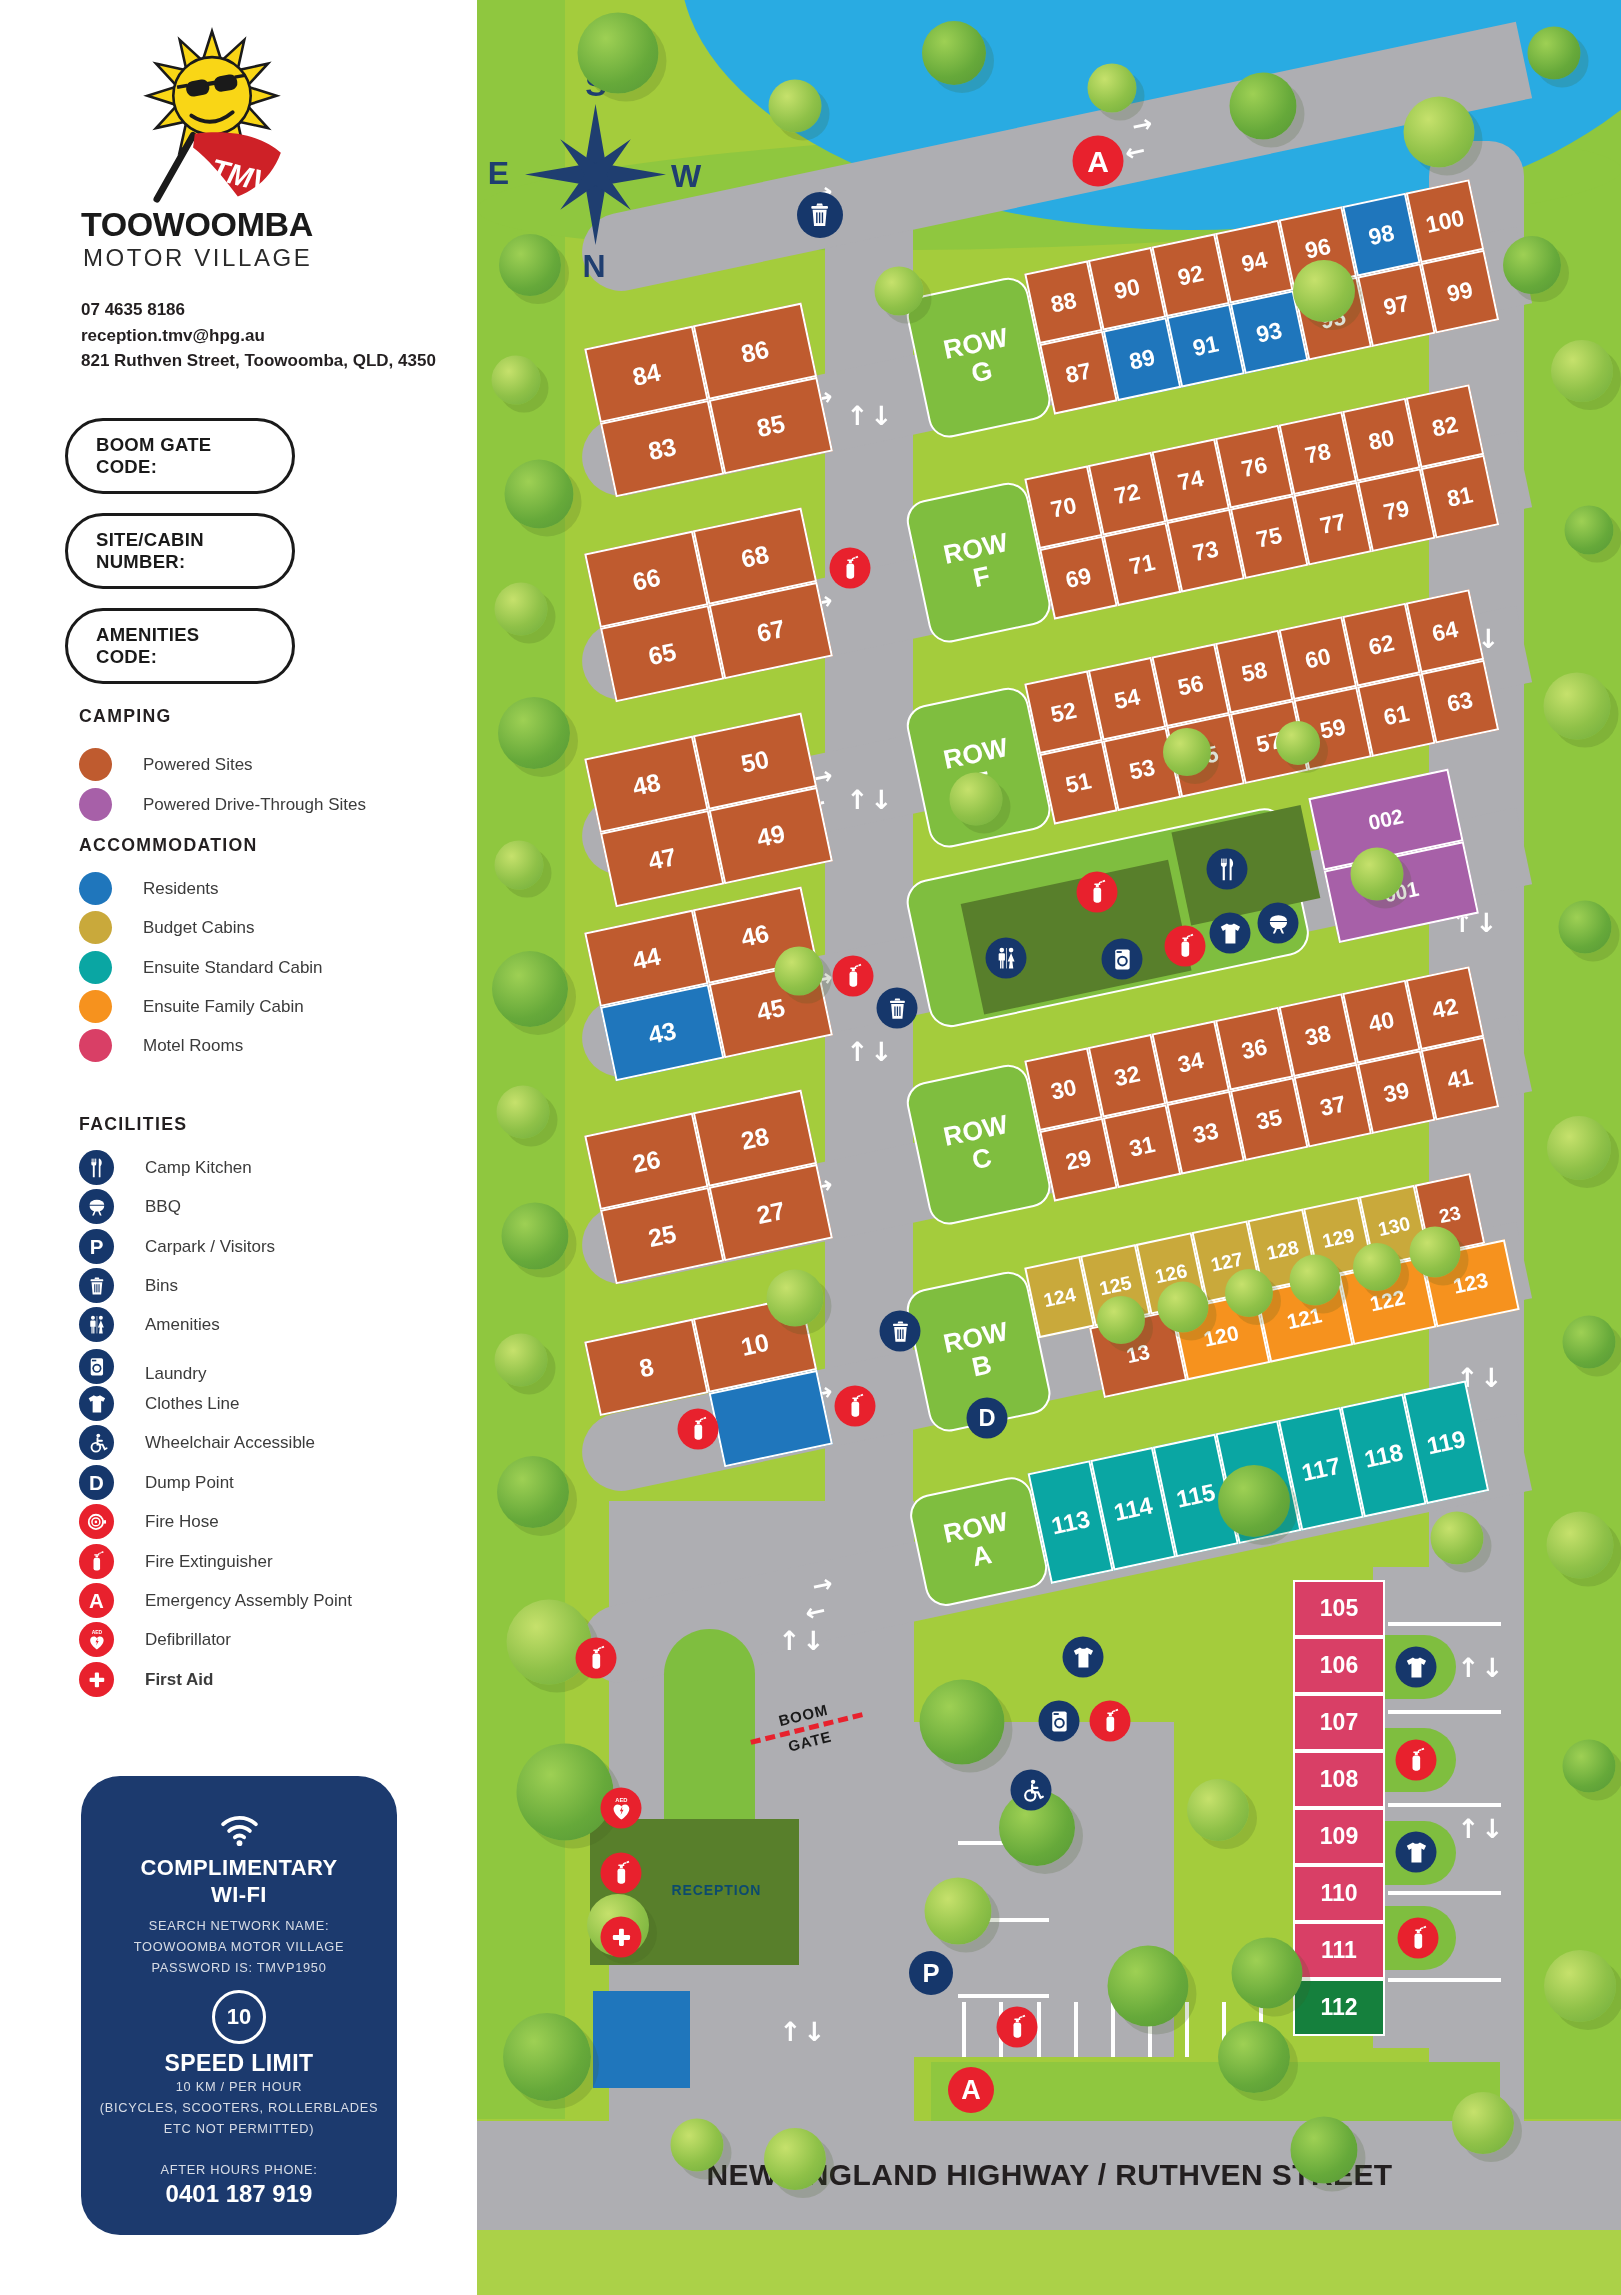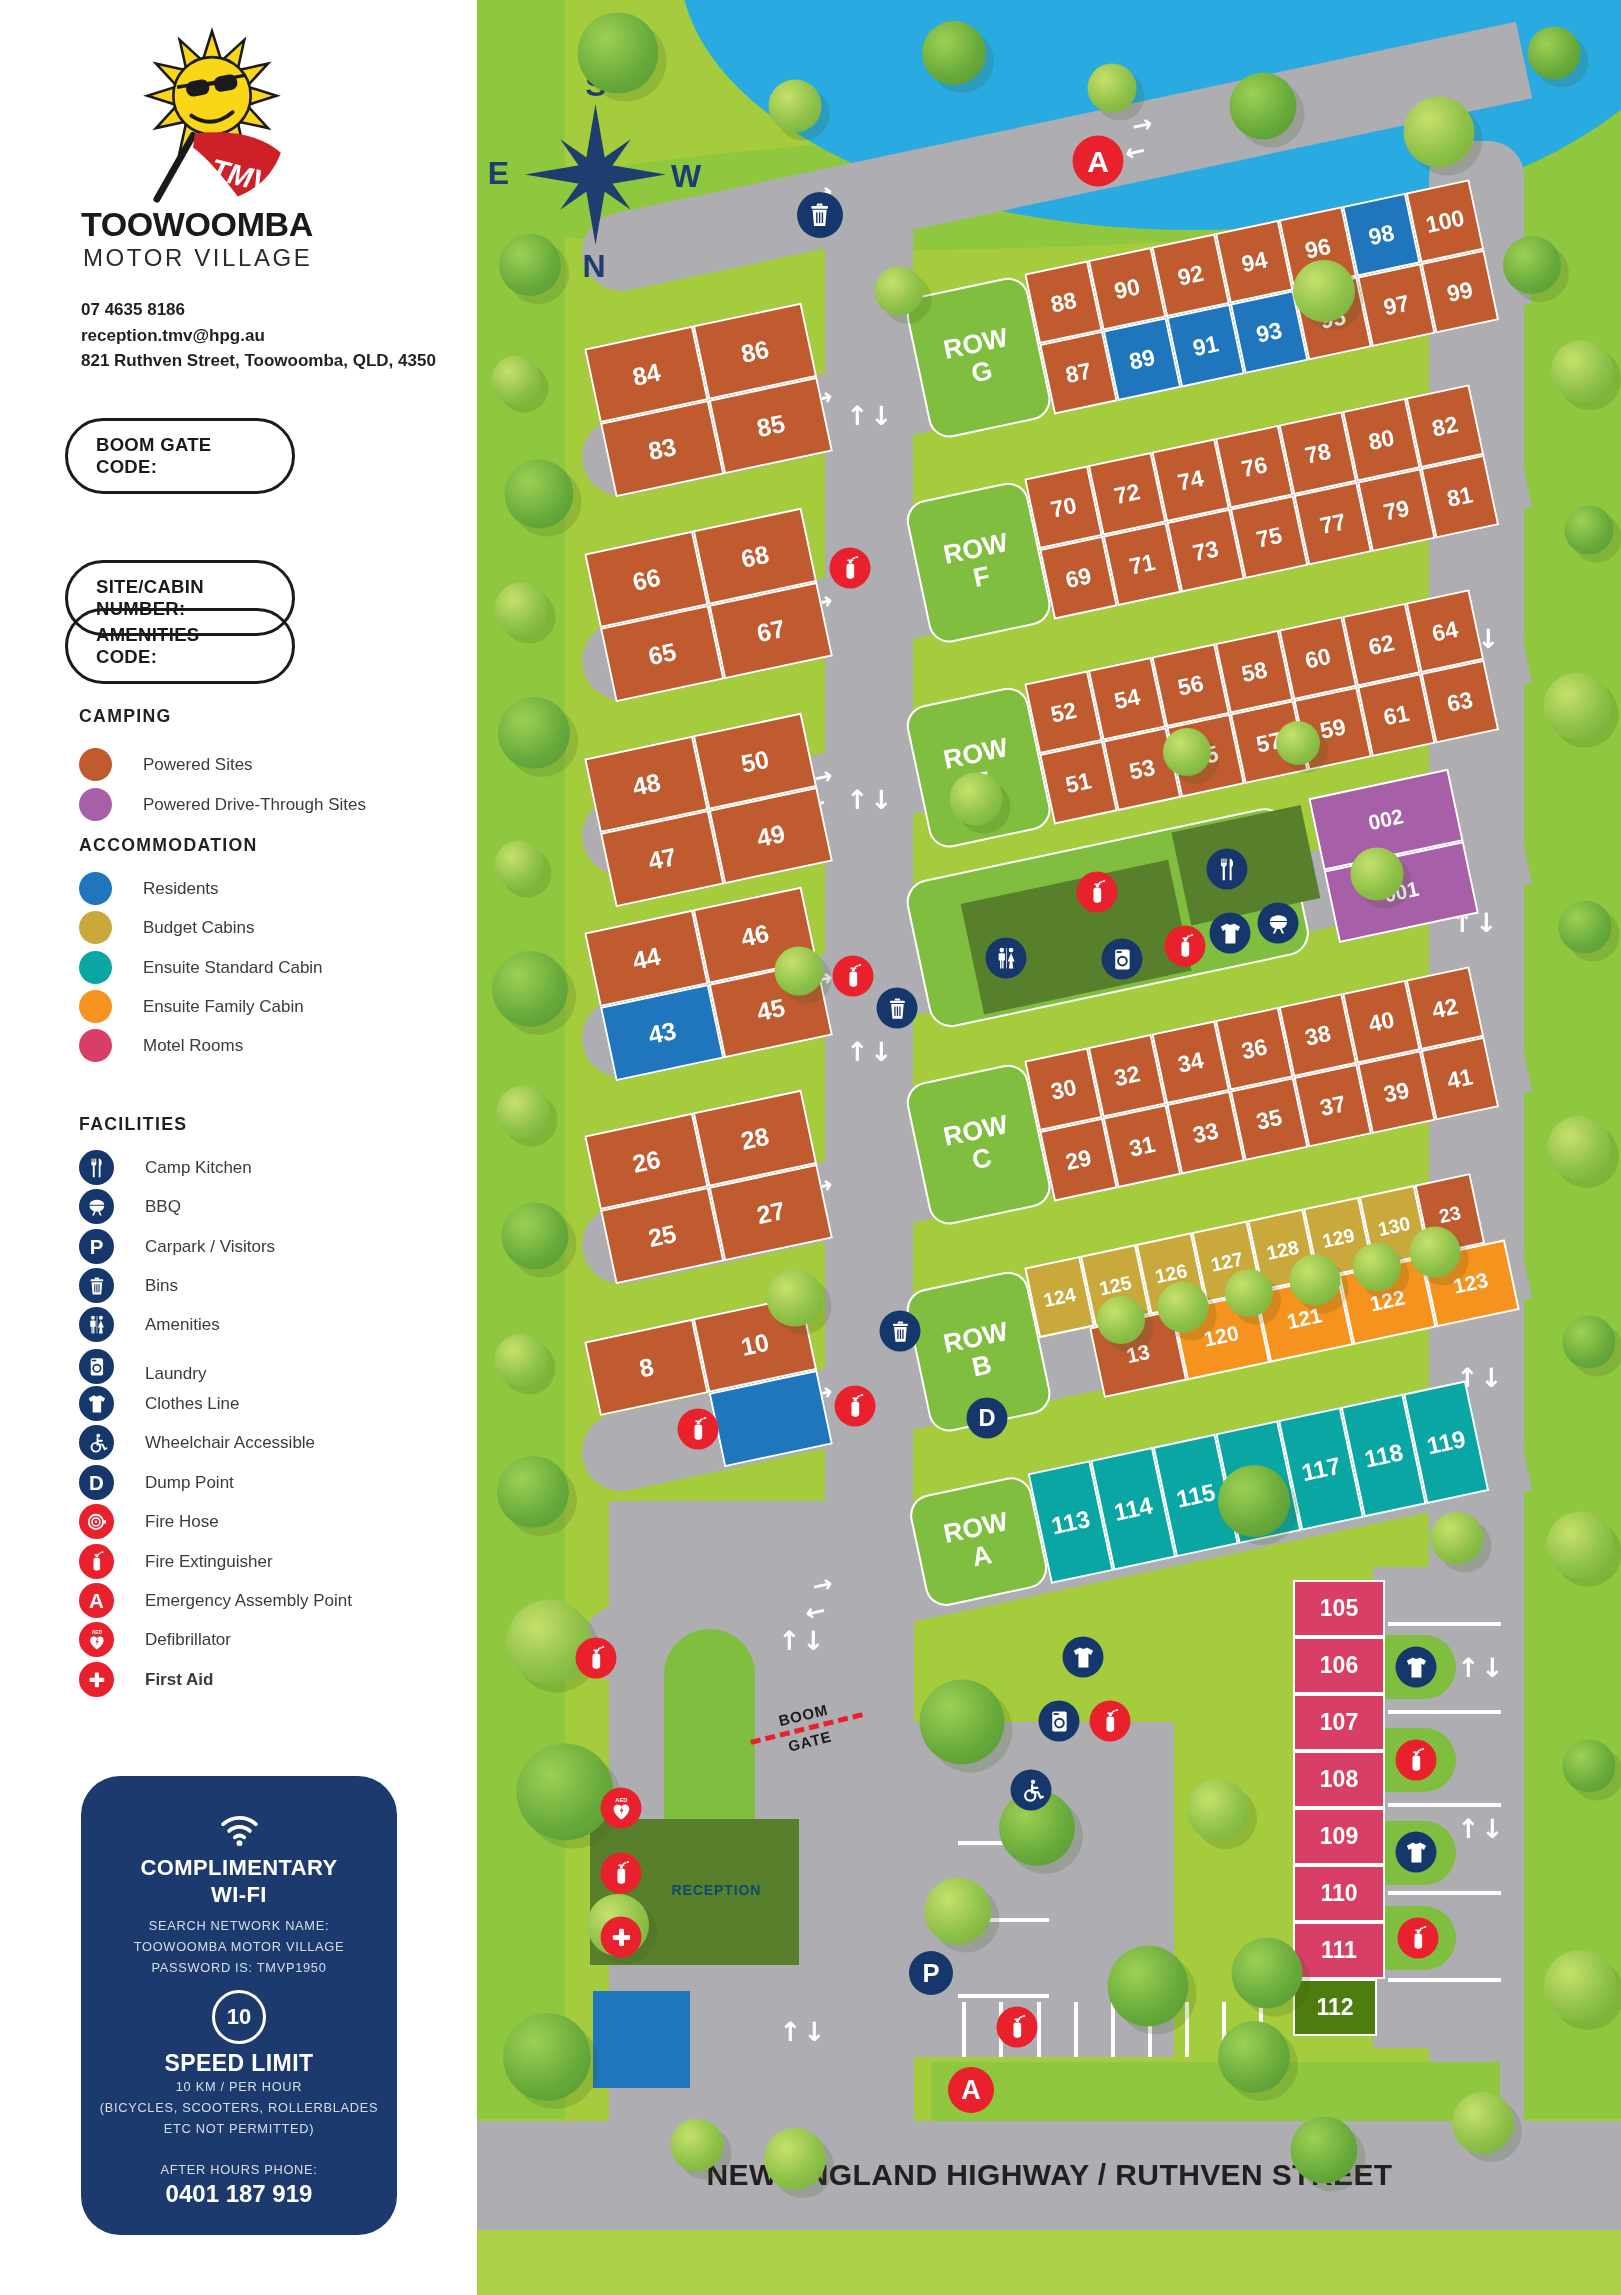--- a/index.html
+++ b/index.html
@@ -141,21 +141,21 @@
     <div class="contact" data-name="contact-block">
       <div data-name="contact-phone">07 4635 8186</div>
       <div data-name="contact-email">reception.tmv@hpg.au</div>
       <div data-name="contact-address">821 Ruthven Street, Toowoomba, QLD, 4350</div>
     </div>
     <div id="code-boxes" data-name="code-boxes">
         <div class="cbox" data-name="code-box-1" style="top: 418px;">
           <span>BOOM GATE</span>
           <span>CODE:</span>
         </div>
-        <div class="cbox" data-name="code-box-2" style="top: 513px; margin-top: 47px;">
+        <div class="cbox" data-name="code-box-2" style="top: 513px;">
           <span>SITE/CABIN</span>
           <span>NUMBER:</span>
         </div>
         <div class="cbox" data-name="code-box-3" style="top: 608px;">
           <span>AMENITIES</span>
           <span>CODE:</span>
         </div>
       </div>
     <div id="legend" data-name="legend">
         <div class="lhead" data-name="legend-camping-heading" style="top: 706px;">CAMPING</div>
@@ -662,21 +662,21 @@
       </div>
     </div>
     <div class="mcol" data-name="motel-column-right" style="left: 1293px; top: 1580px;">
       <div class="mcell" data-name="site-105" style="width: 92px; height: 57px; background: rgb(217, 63, 102);">105</div>
       <div class="mcell" data-name="site-106" style="width: 92px; height: 57px; background: rgb(217, 63, 102);">106</div>
       <div class="mcell" data-name="site-107" style="width: 92px; height: 57px; background: rgb(217, 63, 102);">107</div>
       <div class="mcell" data-name="site-108" style="width: 92px; height: 57px; background: rgb(217, 63, 102);">108</div>
       <div class="mcell" data-name="site-109" style="width: 92px; height: 57px; background: rgb(217, 63, 102);">109</div>
       <div class="mcell" data-name="site-110" style="width: 92px; height: 57px; background: rgb(217, 63, 102);">110</div>
       <div class="mcell" data-name="site-111" style="width: 92px; height: 57px; background: rgb(217, 63, 102);">111</div>
-      <div class="mcell" data-name="site-112" style="width: 84px; height: 57px; background: #4d7c0f;">112</div>
+      <div class="mcell" data-name="site-112" style="width: 92px; height: 57px; background: #15803d;">112</div>
     </div>
     <div class="tick" data-name="parking-line" style="left: 958px; top: 1841px; width: 91px; height: 4.4px;"></div>
     <div class="tick" data-name="parking-line" style="left: 958px; top: 1918px; width: 91px; height: 4.4px;"></div>
     <div class="tick" data-name="parking-line" style="left: 958px; top: 1994px; width: 91px; height: 4.4px;"></div>
     <div class="tick" data-name="parking-line" style="left: 1388px; top: 1622px; width: 113px; height: 4.4px;"></div>
     <div class="tick" data-name="parking-line" style="left: 1388px; top: 1710px; width: 113px; height: 4.4px;"></div>
     <div class="tick" data-name="parking-line" style="left: 1388px; top: 1803px; width: 113px; height: 4.4px;"></div>
     <div class="tick" data-name="parking-line" style="left: 1388px; top: 1891px; width: 113px; height: 4.4px;"></div>
     <div class="tick" data-name="parking-line" style="left: 1388px; top: 1978px; width: 113px; height: 4.4px;"></div>
     <div class="tick" data-name="parking-line" style="left: 962px; top: 2002px; width: 4.4px; height: 55px;"></div>

